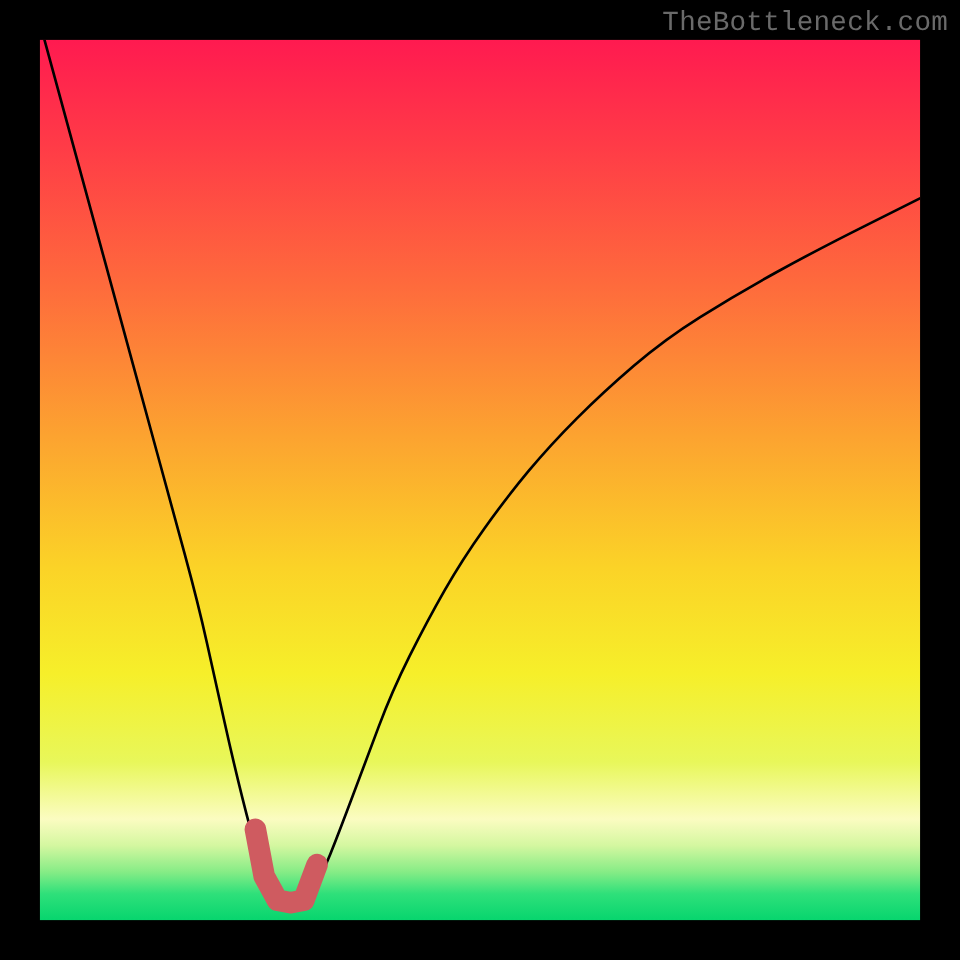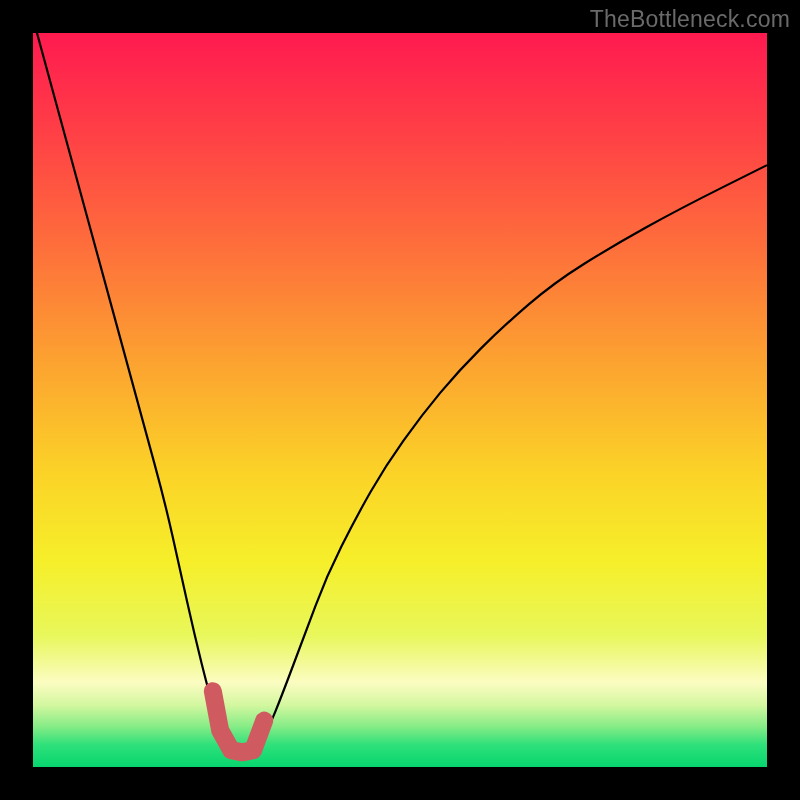--- a/index.html
+++ b/index.html
@@ -9,20 +9,21 @@
     height: 800px;
     background: #000;
     overflow: hidden;
     font-family: Arial, Helvetica, sans-serif;
   }
   .stage {
     position: relative;
     width: 800px;
     height: 740px;
     background: #000;
+    font-family: Liberation Mono, monospace;
   }
   .plot-area {
     position: absolute;
     left: 33px;
     top: 33px;
     width: 734px;
     height: 734px;
     overflow: hidden;
   }
   .gradient {

